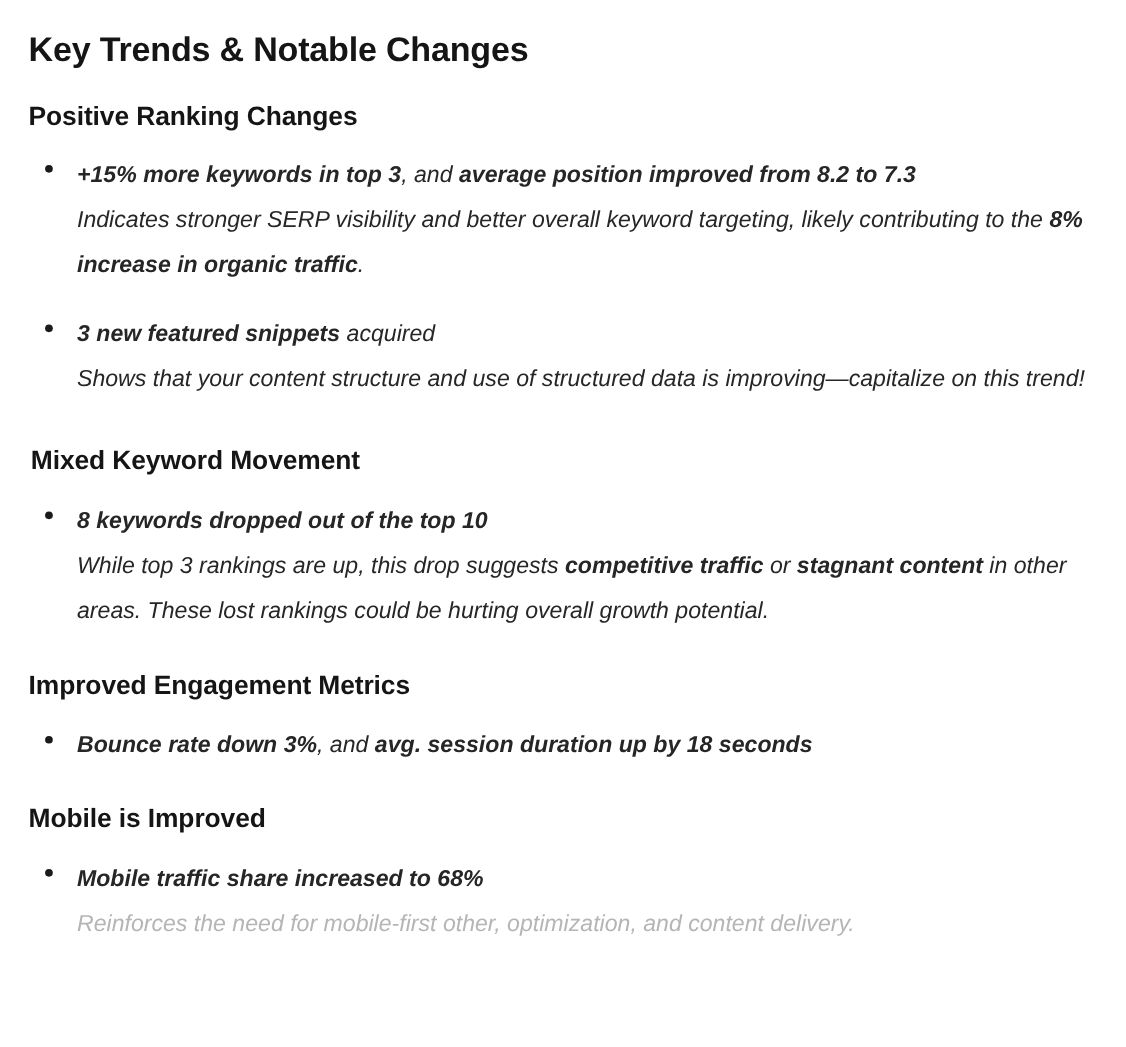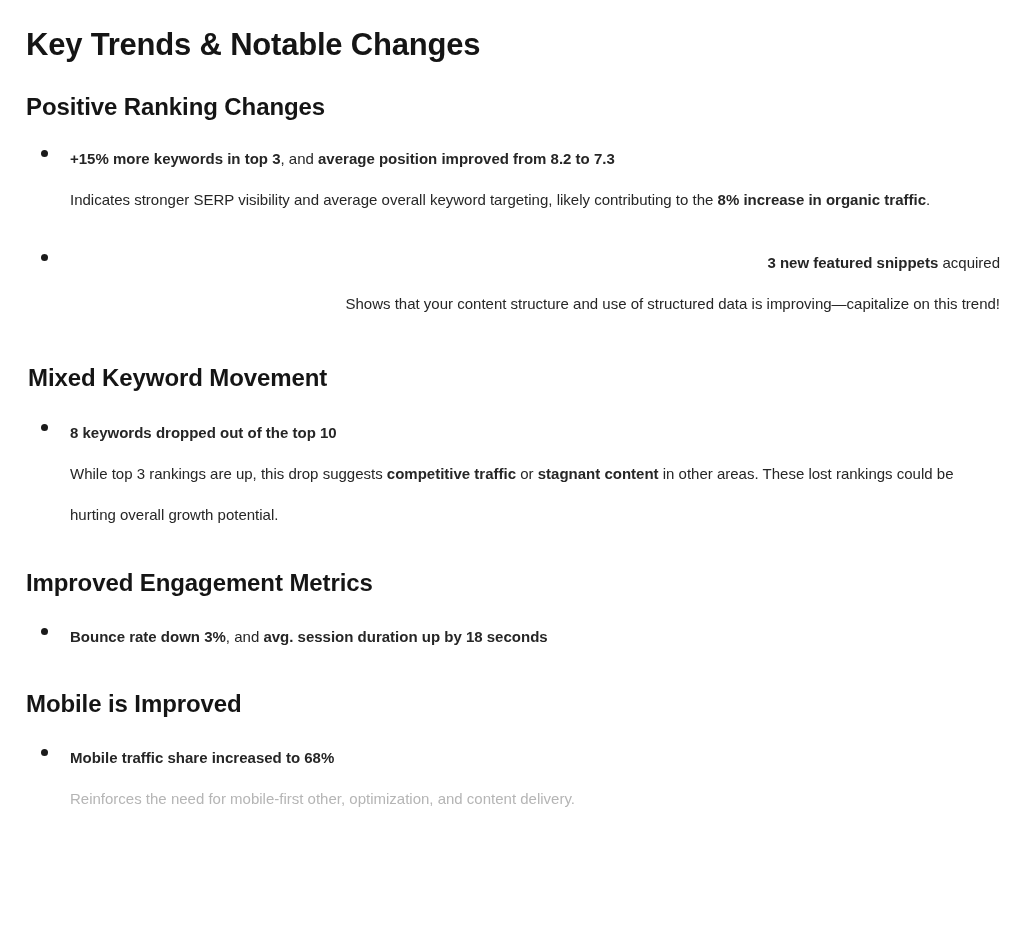--- a/index.html
+++ b/index.html
@@ -59,36 +59,36 @@
     padding-left: 44px;
     margin-top: 16px;
   }
   .section-2 .bullet-item,
   .section-3 .bullet-item,
   .section-4 .bullet-item {
     margin-top: 18px;
   }
   .bullet-item + .bullet-item {
     margin-top: 22px;
-    text-align: right;
   }
   .bullet-dot {
     position: absolute;
     left: 15px;
     top: 12px;
     width: 7px;
     height: 7px;
     border-radius: 50%;
     background: #1a1a1a;
   }
   .bullet-lead,
   .bullet-detail {
-    font-size: 15px;
+    font-size: 21px;
     line-height: 41px;
     color: #262626;
+    font-style: italic;
   }
   .bullet-lead {
     display: block;
     font-weight: bold;
   }
   .bullet-detail {
     display: block;
     font-weight: normal;
   }
   .bullet-lead .rg { font-weight: normal; }
@@ -105,21 +105,21 @@
 
   <h1 class="doc-title">Key Trends &amp; Notable Changes</h1>
 
   <section class="section section-1">
     <h2 class="section-heading">Positive Ranking Changes</h2>
     <ul class="bullet-list">
 
       <li class="bullet-item">
         <span class="bullet-dot"></span>
         <span class="bullet-lead"><span>+15% more keywords in top 3</span><span class="rg">, and </span><span>average position improved from 8.2 to 7.3</span></span>
-        <span class="bullet-detail"><span>Indicates stronger SERP visibility and average overall keyword targeting, likely contributing to the </span><span class="bd">8% increase in organic traffic</span><span>.</span></span>
+        <span class="bullet-detail"><span>Indicates stronger SERP visibility and better overall keyword targeting, likely contributing to the </span><span class="bd">8% increase in organic traffic</span><span>.</span></span>
       </li>
 
       <li class="bullet-item">
         <span class="bullet-dot"></span>
         <span class="bullet-lead"><span>3 new featured snippets</span><span class="rg"> acquired</span></span>
         <span class="bullet-detail"><span>Shows that your content structure and use of structured data is improving—capitalize on this trend!</span></span>
       </li>
 
     </ul>
   </section>

